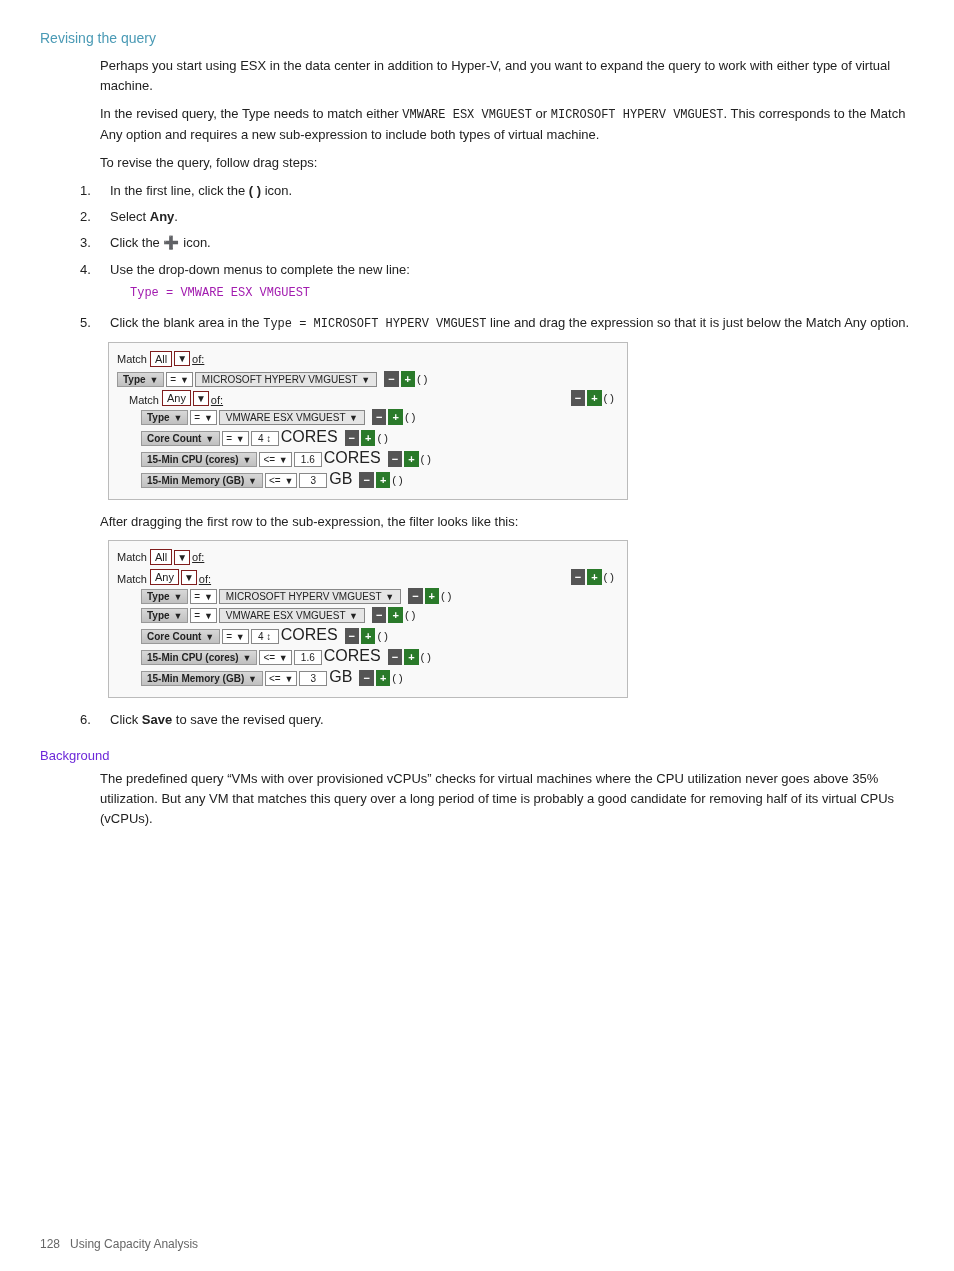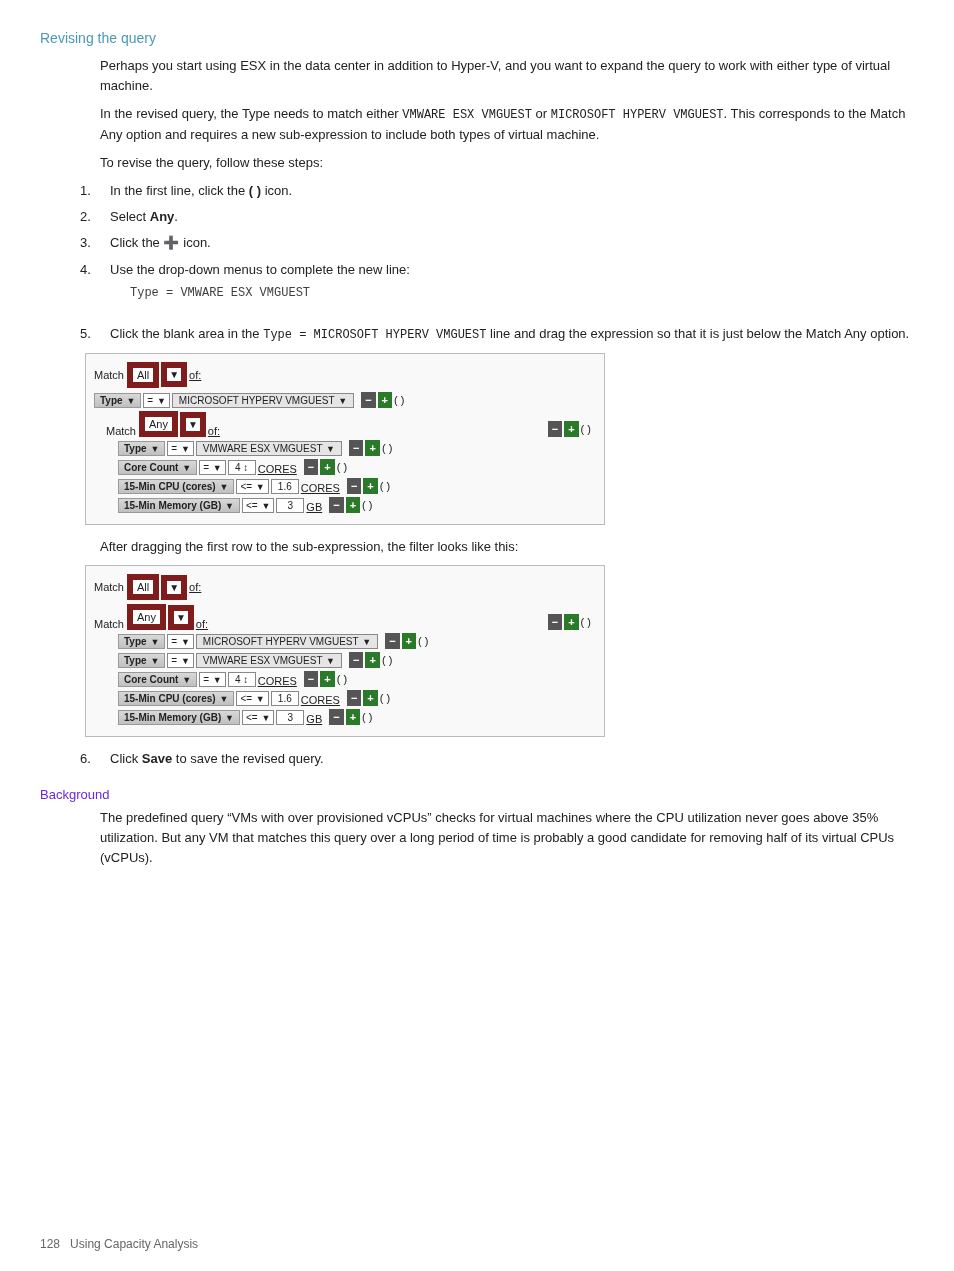--- a/index.html
+++ b/index.html
@@ -64,35 +64,35 @@
     }
     code, .code-inline {
       font-family: 'Courier New', Courier, monospace;
       font-size: 12px;
       background: none;
     }
     .code-block {
       font-family: 'Courier New', Courier, monospace;
       font-size: 12px;
       margin-left: 100px;
-      margin-bottom: 16px;
-      color: #404040;
+      margin-bottom: 5px;
+      color: #a21caf;
     }
     .filter-outer {
       display: flex;
       align-items: center;
       margin-bottom: 4px;
     }
     .match-label {
       font-size: 11px;
       margin-right: 3px;
       color: #222;
     }
     .match-box {
-      border: 6px solid #7f1d1d;
+      border: 1px solid #7f1d1d;
       background: #fff;
       font-size: 11px;
       padding: 1px 4px;
       margin-right: 2px;
     }
     .of-label {
       font-size: 11px;
       margin-right: 3px;
       color: #222;
       text-decoration: underline;
@@ -177,27 +177,26 @@
     .filter-num-val {
       border: 1px solid #888;
       background: #fff;
       font-size: 10px;
       padding: 1px 4px;
       margin-right: 2px;
       width: 28px;
       text-align: center;
     }
     .cores-label {
-      font-size: 11px;
+      font-size: 16px;
       color: #222;
       margin-right: 3px;
-      text-decoration: underline;
     }
     .diagram-wrap {
-      margin-left: 45px;
+      margin-left: 68px;
       margin-bottom: 12px;
     }
     .filter-diagram-box {
       border: 1px solid #bbb;
       background: #f9f9f9;
       padding: 8px 12px 8px 8px;
       display: inline-block;
       min-width: 520px;
     }
     b { font-weight: bold; }
@@ -214,21 +213,21 @@
 <div class="section-heading">
   <span>Revising the query</span>
 </div>
 
 <p class="body-text">Perhaps you start using ESX in the data center in addition to Hyper-V, and you want to expand the query to work with either type of virtual machine.</p>
 
 <p class="body-text">
   <span>In the revised query, the Type needs to match either </span><code>VMWARE ESX VMGUEST</code><span> or </span><code>MICROSOFT HYPERV VMGUEST</code><span>. This corresponds to the Match Any option and requires a new sub-expression to include both types of virtual machine.</span>
 </p>
 
-<p class="body-text">To revise the query, follow these steps:</p>
+<p class="body-text">To revise the query, follow drag steps:</p>
 
 <div class="step-list">
 
   <div class="step-item">
     <div class="step-num">1.</div>
     <div class="step-content">
       In the first line, click the <b>( )</b> icon.
     </div>
   </div>
 

